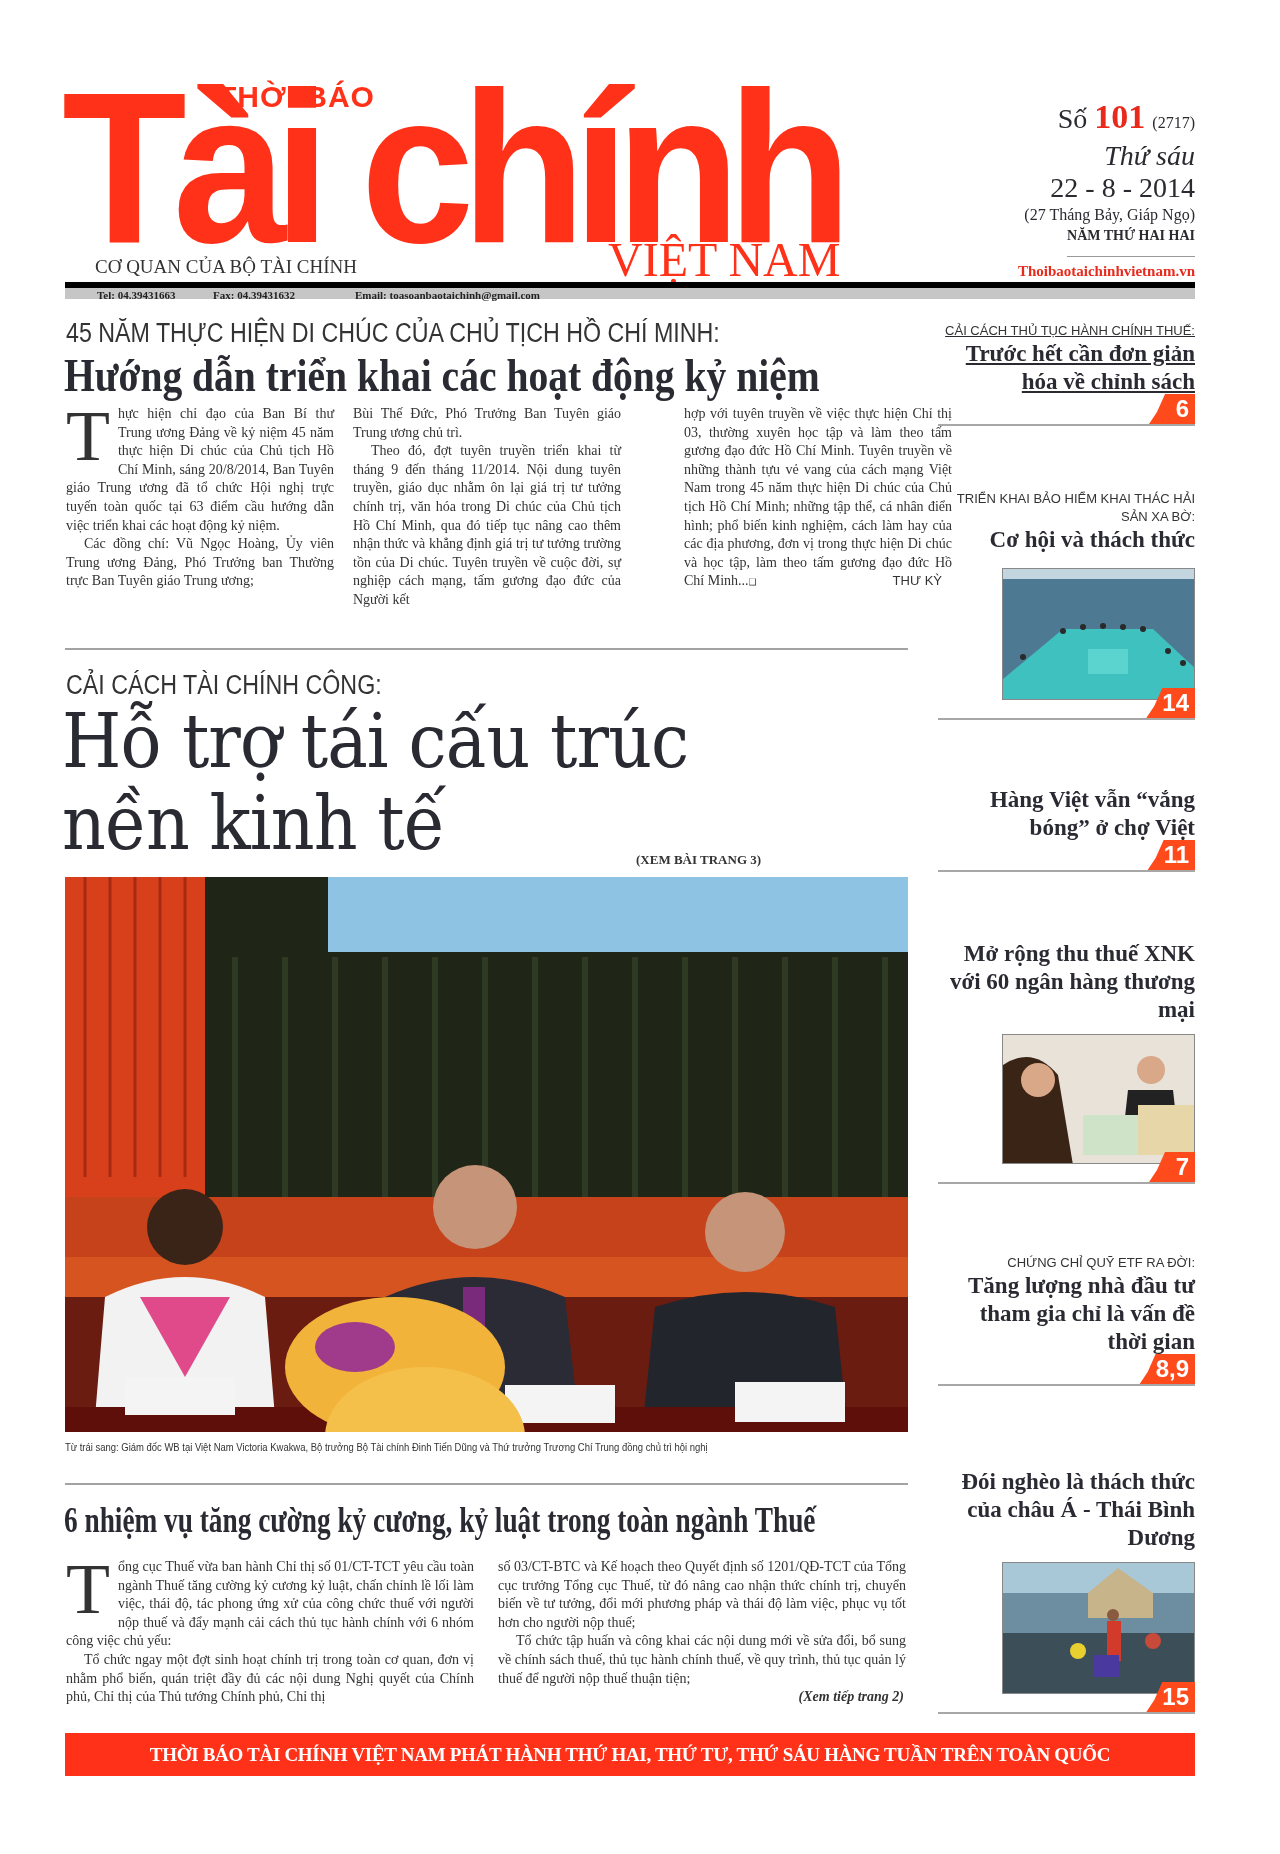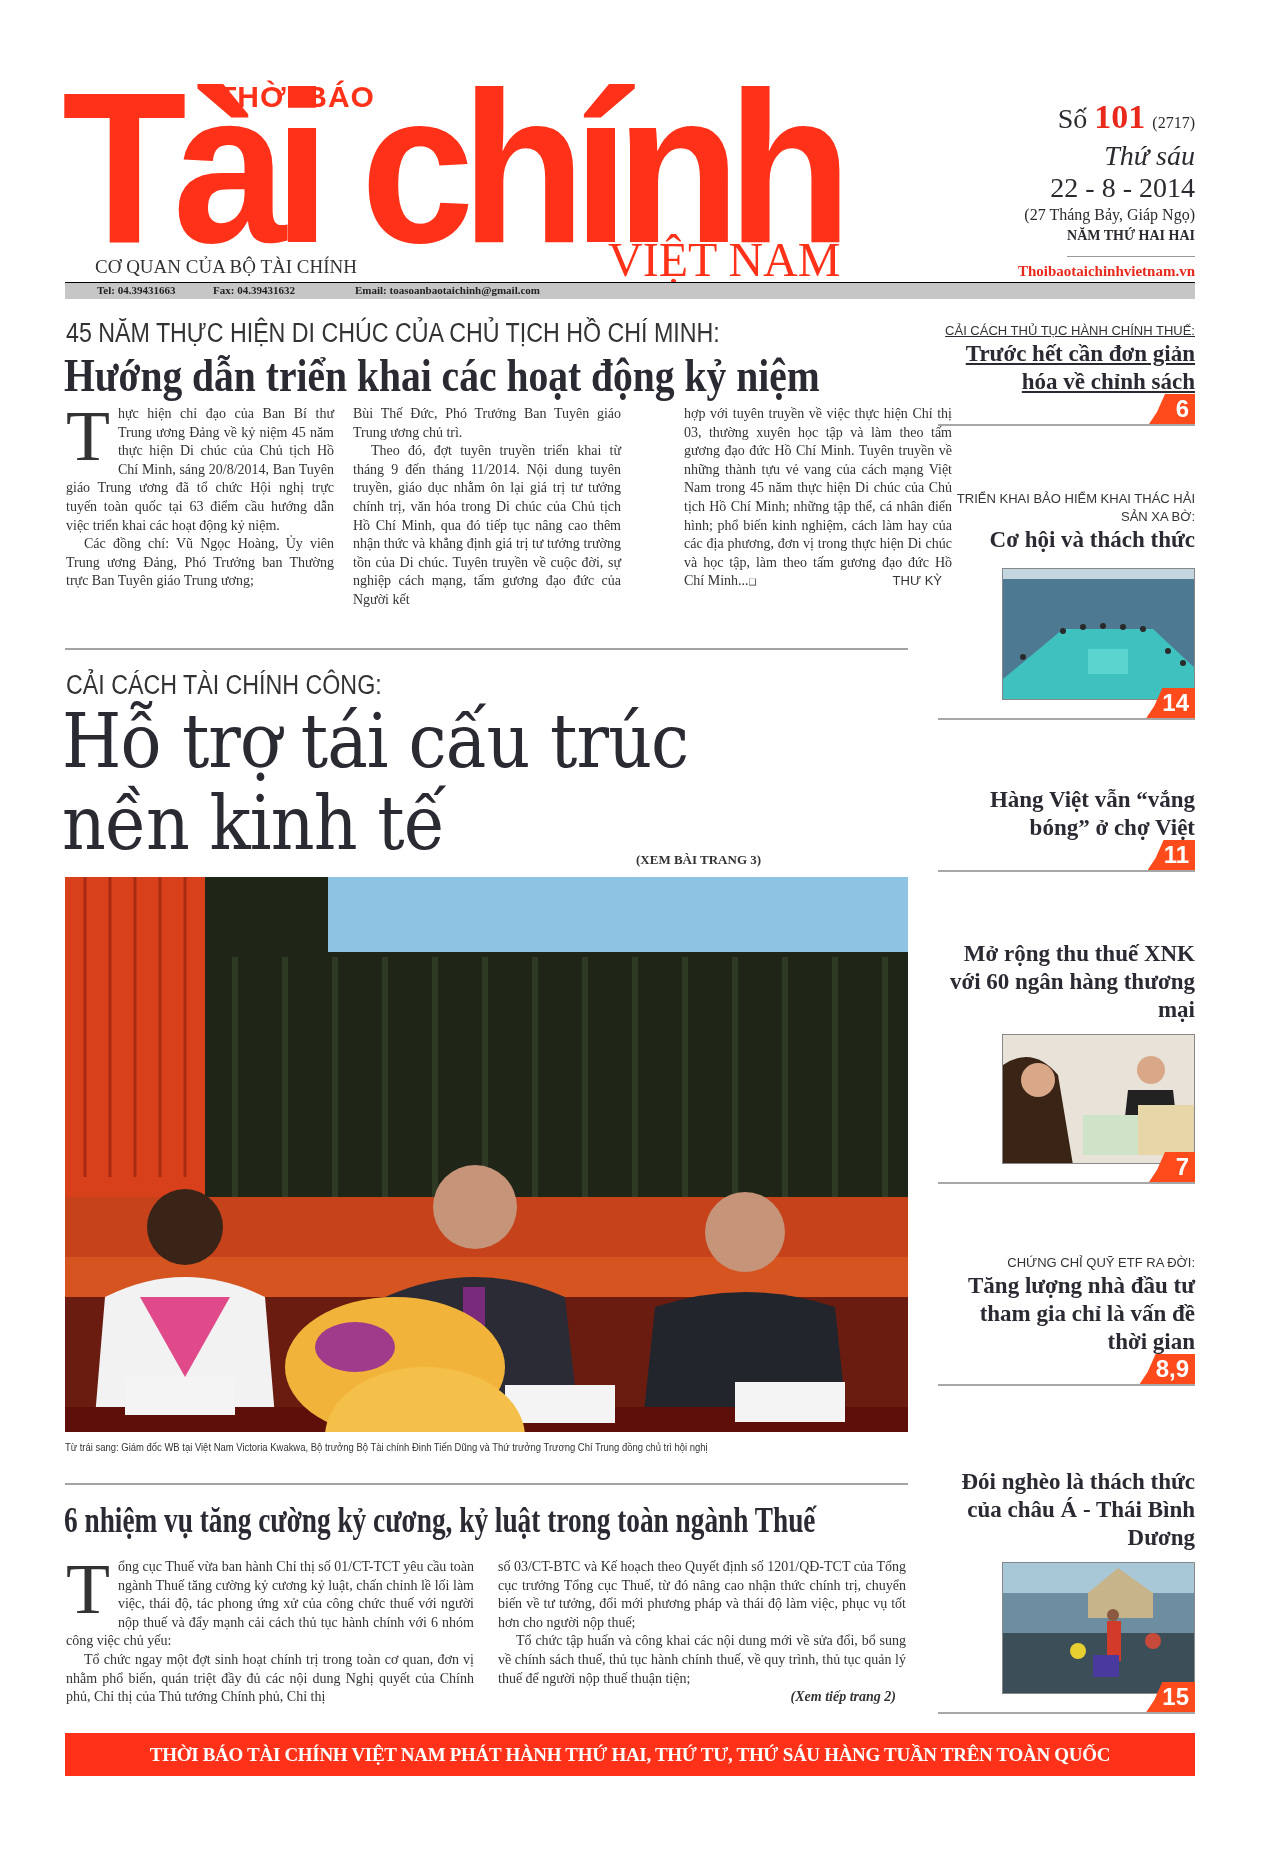--- a/index.html
+++ b/index.html
@@ -4,21 +4,21 @@
 <style>
   * { box-sizing: border-box; margin: 0; padding: 0; }
   html, body { width: 1280px; height: 1854px; background: #ffffff; overflow: hidden; }
   body { position: relative; font-family: "Liberation Serif", serif; color: #2a2a30; }
 
   
   .mast-big { position: absolute; left: 62px; top: 60px; font-family: "Liberation Sans", sans-serif; font-weight: 900; color: #ff3219; font-size: 215px; letter-spacing: -14px; line-height: 1; transform: scaleX(0.95); transform-origin: left top; white-space: nowrap; }
   .mast-thoibao { position: absolute; left: 218px; top: 80px; font-family: "Liberation Sans", sans-serif; font-weight: 900; color: #ff3219; font-size: 30px; letter-spacing: 1px; }
   .mast-vietnam { position: absolute; left: 608px; top: 236px; font-family: "Liberation Serif", serif; color: #ff3219; font-size: 48px; line-height: 1; letter-spacing: 0px; }
   .mast-coquan { position: absolute; left: 95px; top: 256px; font-family: "Liberation Serif", serif; color: #333; font-size: 19px; }
-  .contact-bar { position: absolute; left: 65px; top: 282px; width: 1130px; height: 17px; background: #c6c6c6; border-top: 1px solid #000000; text-decoration: underline; }
+  .contact-bar { position: absolute; left: 65px; top: 282px; width: 1130px; height: 17px; background: #c6c6c6; border-top: 6px solid #000000; text-decoration: underline; }
   .contact-bar span { position: absolute; top: 1px; font-family: "Liberation Serif", serif; font-weight: bold; font-size: 11px; color: #222; white-space: nowrap; }
 
   .date-block { position: absolute; right: 85px; top: 100px; text-align: right; font-family: "Liberation Serif", serif; color: #2a2a30; }
   .date-block .so { font-size: 28px; line-height: 34px; white-space: nowrap; }
   .date-block .so .num { color: #e8291b; font-size: 34px; font-weight: bold; }
   .date-block .so .paren { font-size: 16px; }
   .date-block .wd { font-style: italic; font-size: 28px; line-height: 32px; }
   .date-block .dt { font-size: 28px; line-height: 32px; }
   .date-block .lunar { font-size: 16px; line-height: 22px; }
   .date-block .year { font-size: 14px; font-weight: bold; line-height: 20px; border-bottom: 1px solid #999; padding-bottom: 10px; display: inline-block; }
@@ -164,21 +164,21 @@
 <div class="headline" style="left:64px; top:1500px; font-size:35px; line-height:42px; transform:scaleX(0.78);">6 nhiệm vụ tăng cường kỷ cương, kỷ luật trong toàn ngành Thuế</div>
 
 <div class="body-col" style="left:66px; top:1558px; width:408px;">
   <span class="dropcap">T</span>
   <span>ổng cục Thuế vừa ban hành Chỉ thị số 01/CT-TCT yêu cầu toàn ngành Thuế tăng cường kỷ cương kỷ luật, chấn chỉnh lề lối làm việc, thái độ, tác phong ứng xử của công chức thuế với người nộp thuế và đẩy mạnh cải cách thủ tục hành chính với 6 nhóm công việc chủ yếu:</span>
   <p>Tổ chức ngay một đợt sinh hoạt chính trị trong toàn cơ quan, đơn vị nhằm phổ biến, quán triệt đầy đủ các nội dung Nghị quyết của Chính phủ, Chỉ thị của Thủ tướng Chính phủ, Chỉ thị</p>
 </div>
 <div class="body-col" style="left:498px; top:1558px; width:408px;">
   <div>số 03/CT-BTC và Kế hoạch theo Quyết định số 1201/QĐ-TCT của Tổng cục trưởng Tổng cục Thuế, từ đó nâng cao nhận thức chính trị, chuyển biến về tư tưởng, đổi mới phương pháp và thái độ làm việc, phục vụ tốt hơn cho người nộp thuế;</div>
   <p>Tổ chức tập huấn và công khai các nội dung mới về sửa đổi, bổ sung về chính sách thuế, thủ tục hành chính thuế, về quy trình, thủ tục quản lý thuế để người nộp thuế thuận tiện;</p>
-  <div style="text-align:right; font-style:italic; font-weight:bold; margin-right:10px;">(Xem tiếp trang 2)</div>
+  <div style="text-align:right; font-style:italic; font-weight:bold; margin-right:2px;">(Xem tiếp trang 2)</div>
 </div>
 
 <div class="side-item" style="top:322px;text-decoration:underline;">
   <div class="side-kicker">CẢI CÁCH THỦ TỤC HÀNH CHÍNH THUẾ:</div>
   <div class="side-head">Trước hết cần đơn giản hóa về chỉnh sách</div>
   <div class="side-foot">
       <span class="badge">6</span>
     </div>
 </div>
 

